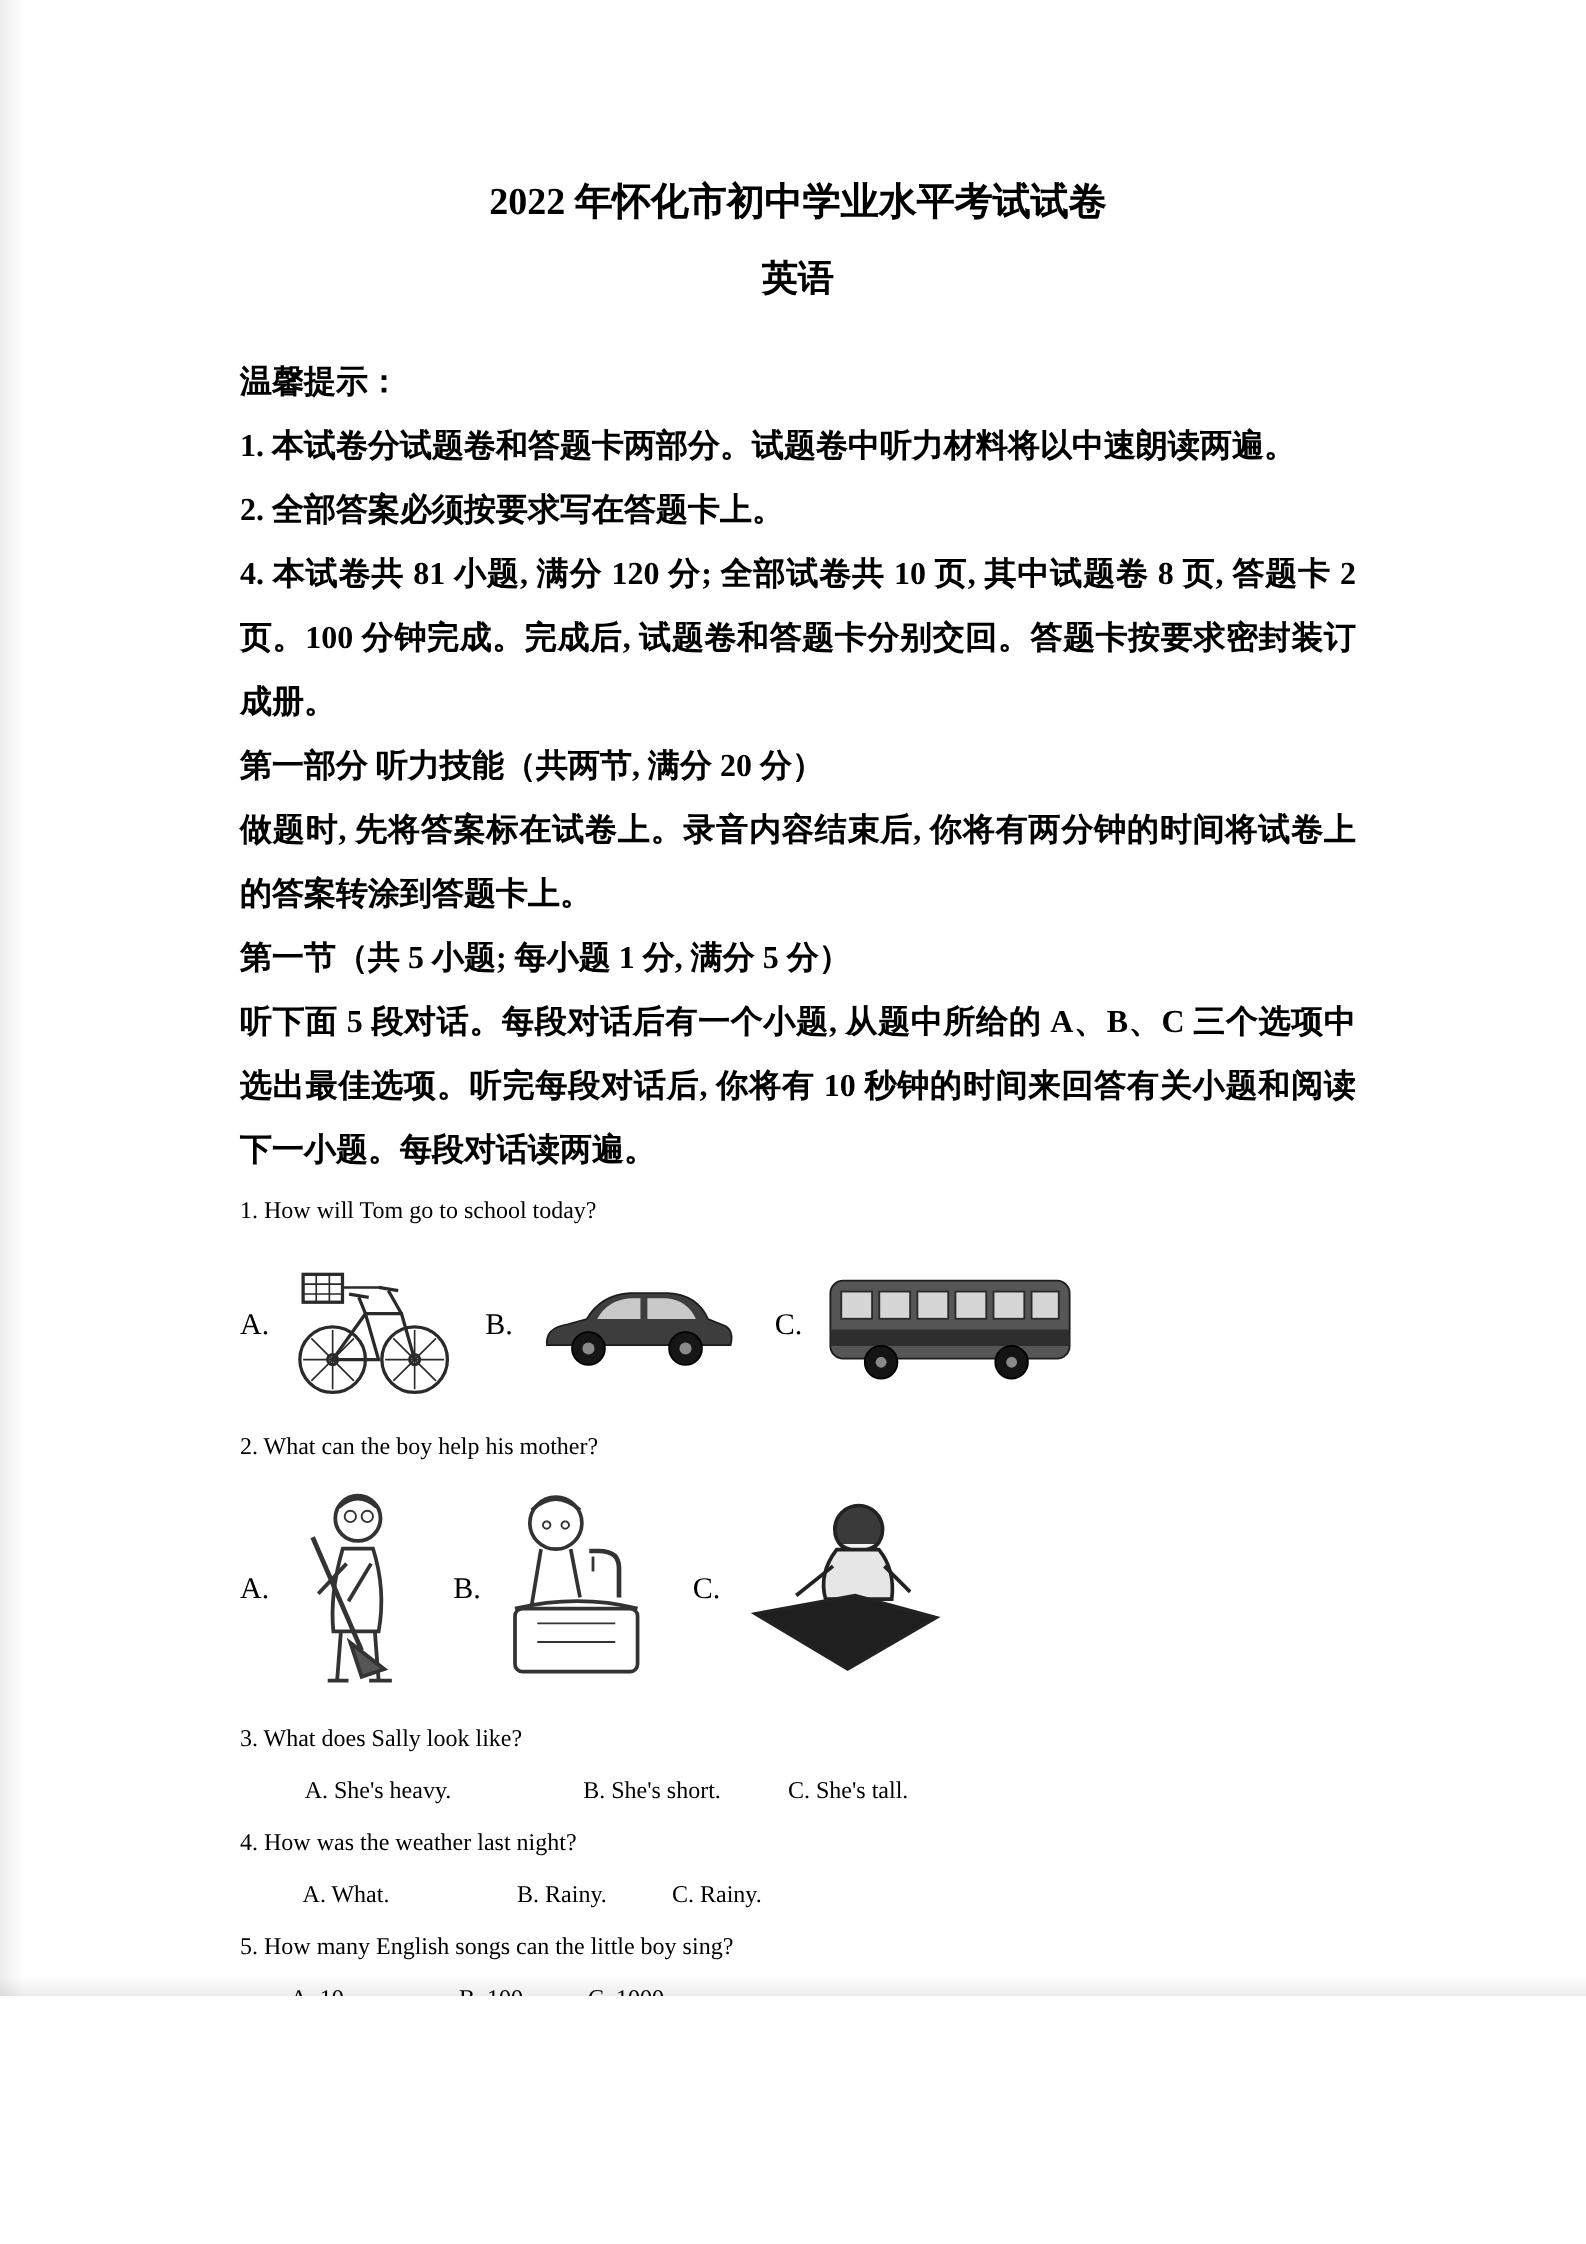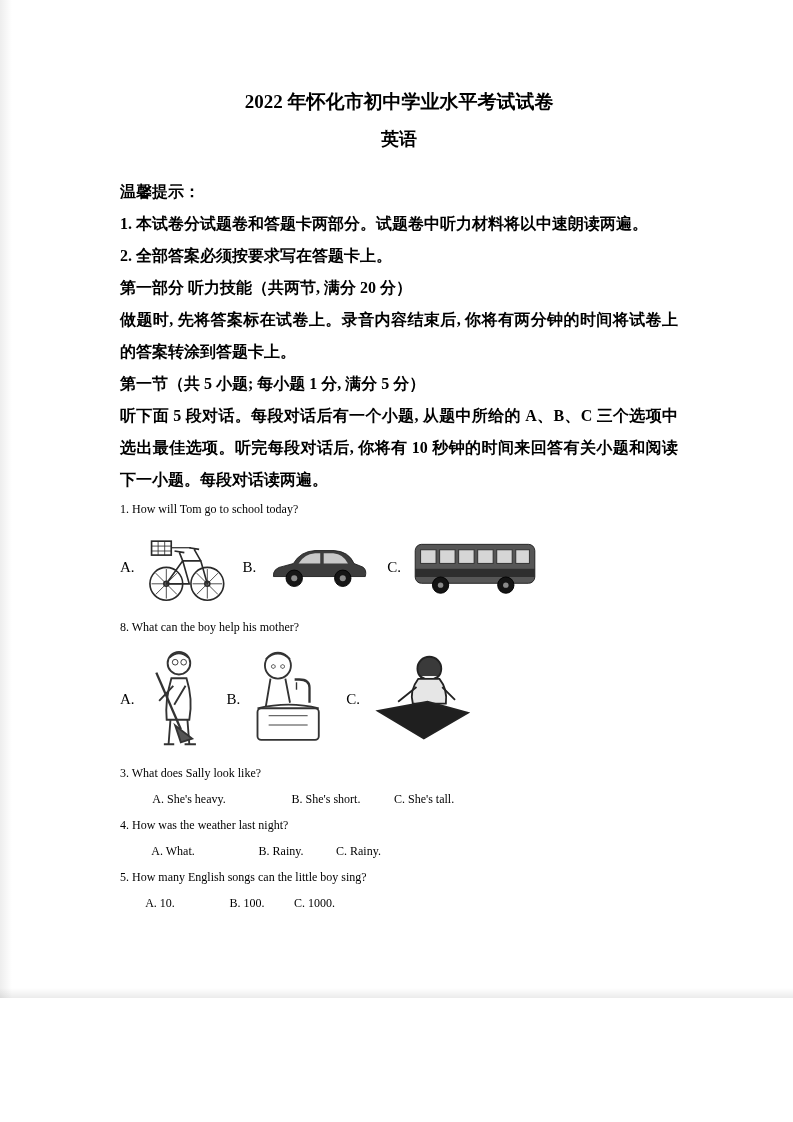--- a/index.html
+++ b/index.html
@@ -63,20 +63,21 @@
 
 <div class="page">
   <div class="content">
 
     <h1 class="title">2022 年怀化市初中学业水平考试试卷</h1>
     <h2 class="subject">英语</h2>
 
     <p class="cn">温馨提示：</p>
     <p class="cn">1. 本试卷分试题卷和答题卡两部分。试题卷中听力材料将以中速朗读两遍。</p>
     <p class="cn">2. 全部答案必须按要求写在答题卡上。</p>
+    <p class="cn">4. 本试卷共 81 小题, 满分 120 分; 全部试卷共 10 页, 其中试题卷 8 页, 答题卡 2 页。100 分钟完成。完成后, 试题卷和答题卡分别交回。答题卡按要求密封装订成册。</p>
 
     <p class="cn">第一部分 听力技能（共两节, 满分 20 分）</p>
     <p class="cn">做题时, 先将答案标在试卷上。录音内容结束后, 你将有两分钟的时间将试卷上的答案转涂到答题卡上。</p>
     <p class="cn">第一节（共 5 小题; 每小题 1 分, 满分 5 分）</p>
     <p class="cn">听下面 5 段对话。每段对话后有一个小题, 从题中所给的 A、B、C 三个选项中选出最佳选项。听完每段对话后, 你将有 10 秒钟的时间来回答有关小题和阅读下一小题。每段对话读两遍。</p>
 
     <p class="en q-text">1. How will Tom go to school today?</p>
     <div class="img-row">
       <span class="opt-label">A.</span>
       <span class="opt-img">
@@ -121,21 +122,21 @@
           <rect x="115" y="13" width="15" height="15" fill="#d6d6d6" stroke="#2a2a2a" stroke-width="1"></rect>
           <rect x="4" y="34" width="132" height="9" fill="#2e2e2e"></rect>
           <circle cx="32" cy="52" r="9" fill="#141414" stroke="#000"></circle>
           <circle cx="104" cy="52" r="9" fill="#141414" stroke="#000"></circle>
           <circle cx="32" cy="52" r="3" fill="#8a8a8a"></circle>
           <circle cx="104" cy="52" r="3" fill="#8a8a8a"></circle>
         </svg>
       </span>
     </div>
 
-    <p class="en q-text">8. What can the boy help his mother?</p>
+    <p class="en q-text">2. What can the boy help his mother?</p>
     <div class="img-row">
       <span class="opt-label">A.</span>
       <span class="opt-img">
         <svg viewBox="0 0 70 112" width="66" height="106">
           <g fill="none" stroke="#333" stroke-width="2">
             <circle cx="36" cy="18" r="12"></circle>
             <path d="M26 12 Q36 3 46 12"></path>
             <circle cx="32" cy="17" r="3" stroke-width="1"></circle>
             <circle cx="41" cy="17" r="3" stroke-width="1"></circle>
             <path d="M28 34 Q21 58 23 78 L47 78 Q51 56 44 34 Z"></path>

